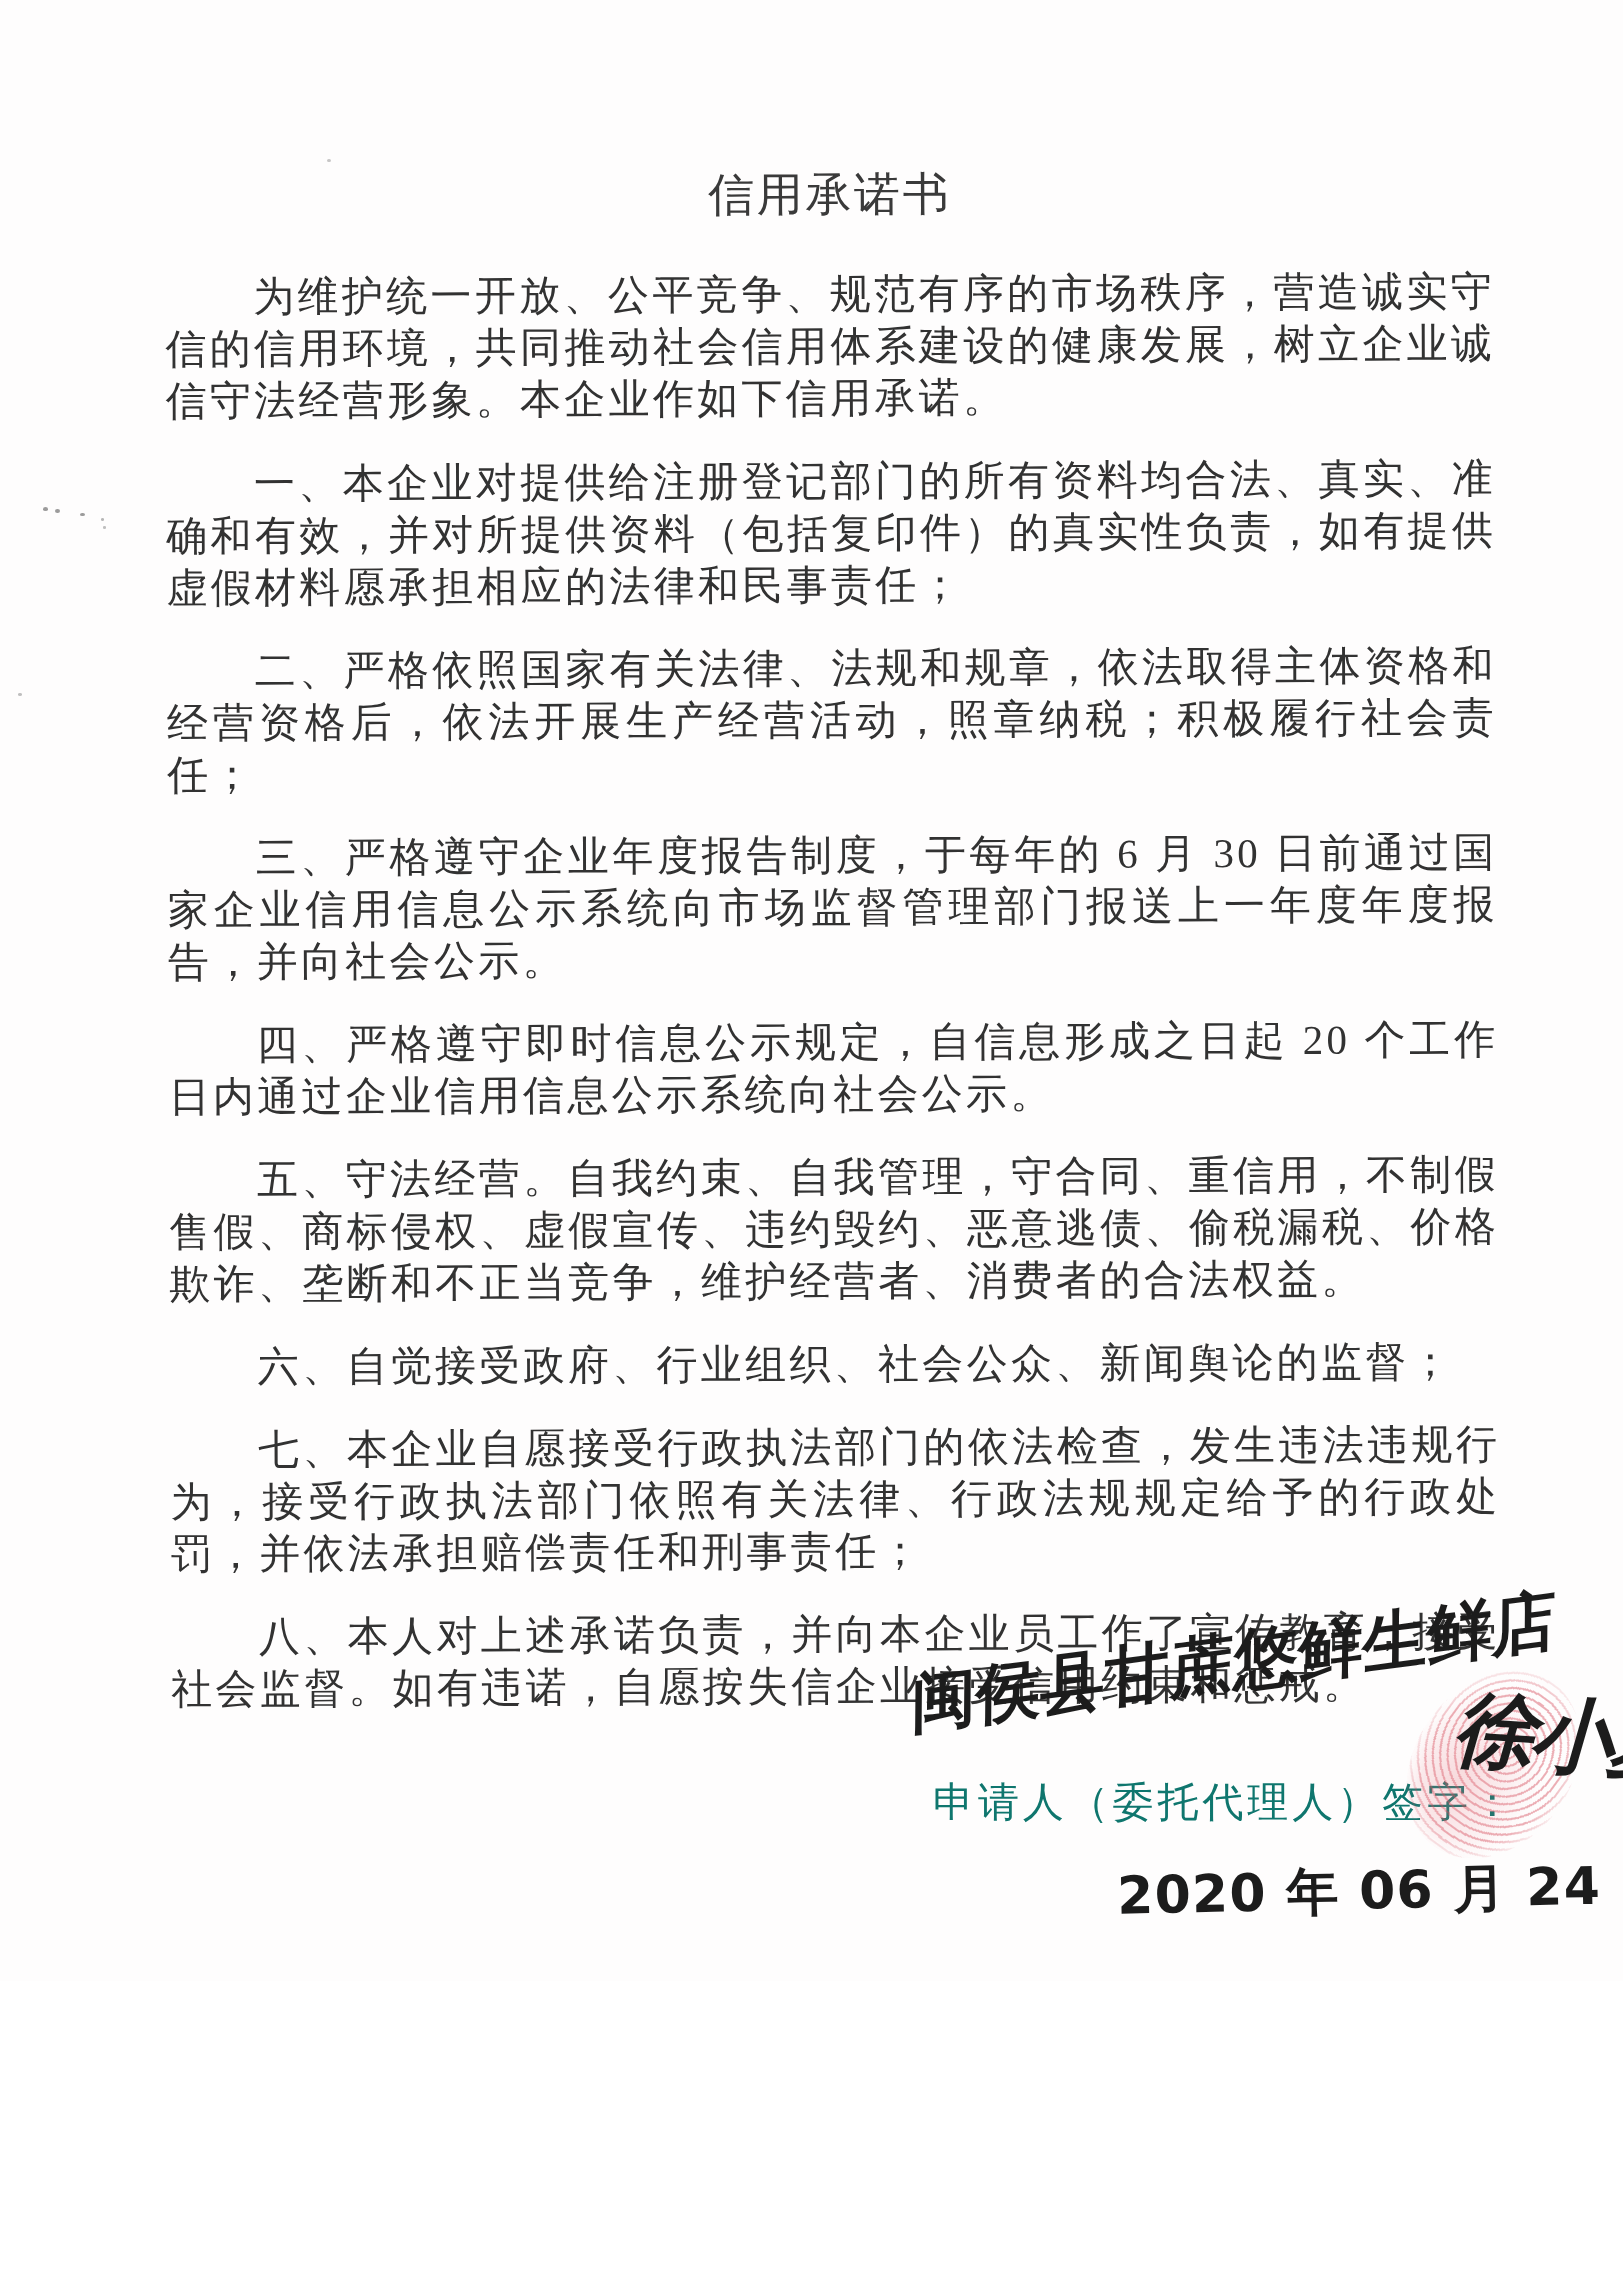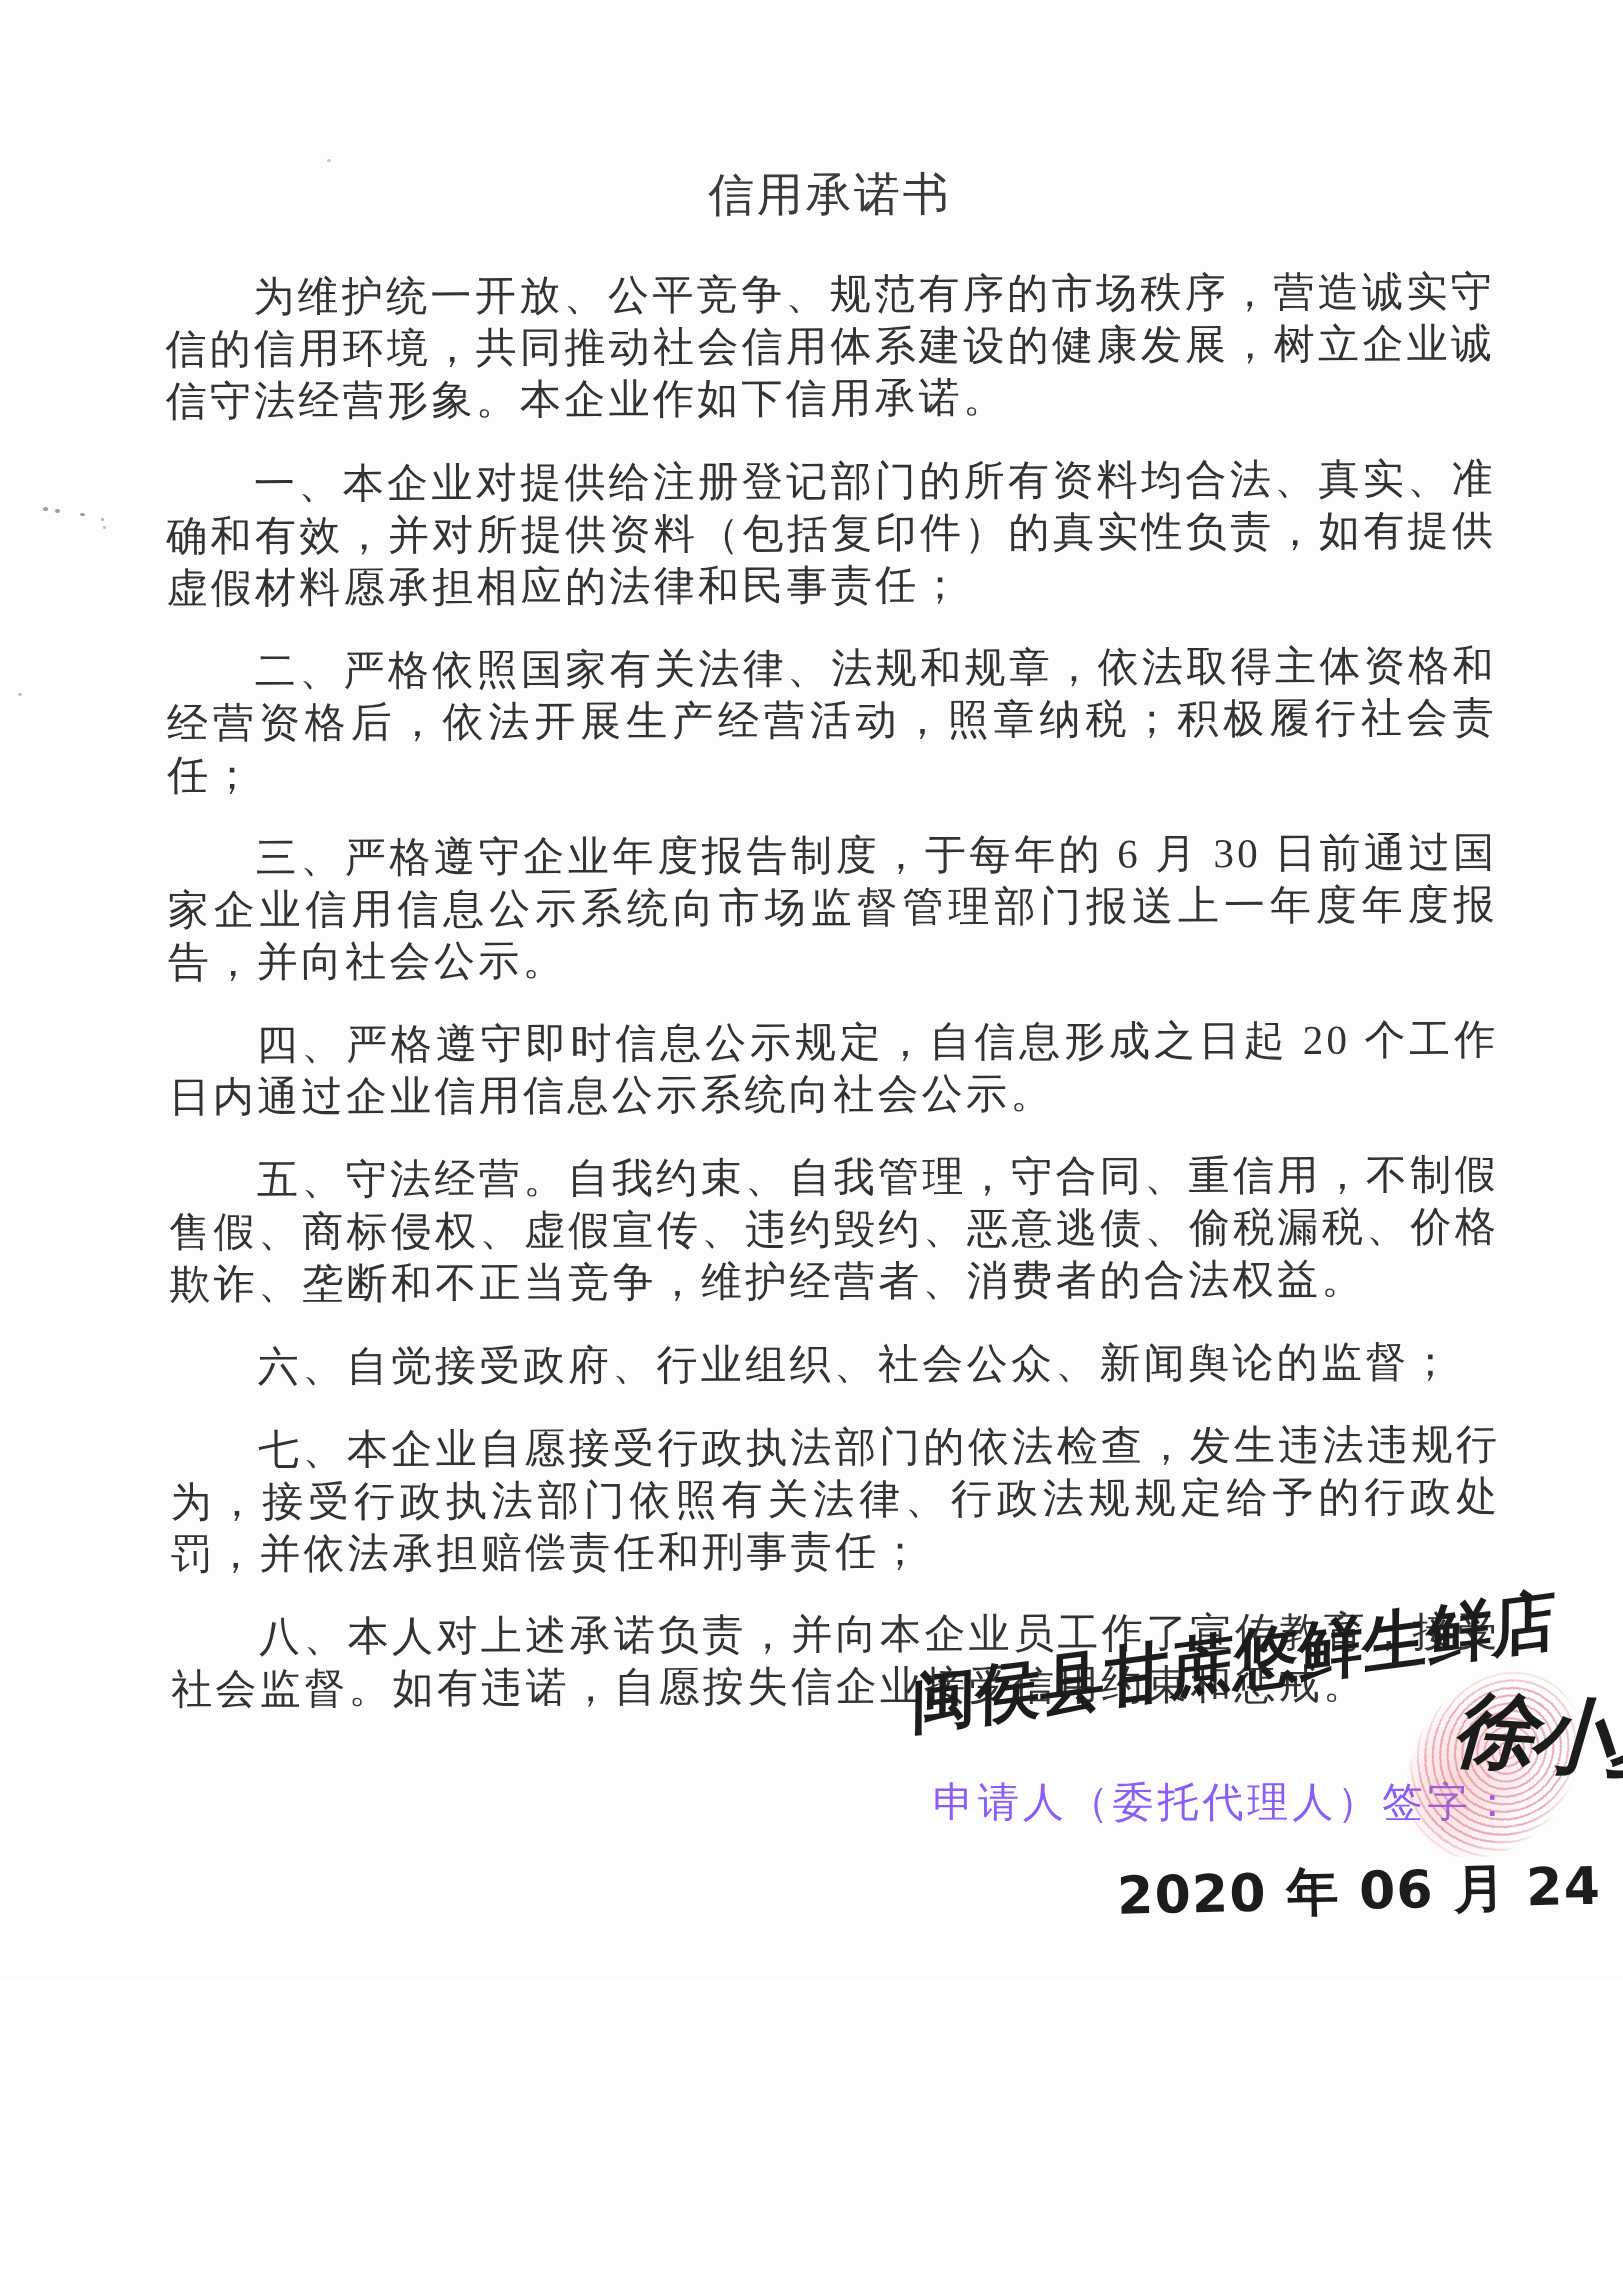--- a/index.html
+++ b/index.html
@@ -60,21 +60,21 @@
     transform-origin: left bottom;
     white-space: nowrap;
   }
 
   .signer-line {
     position: absolute;
     left: 933px;
     top: 1775px;
     font-size: 41px;
     letter-spacing: 3.9px;
-    color: #8b5cf6;
+    color: #0f766e;
     white-space: nowrap;
     text-align: center;
   }
 
   .fingerprint {
     position: absolute;
     left: 1415px;
     top: 1663px;
     width: 157px;
     height: 203px;

